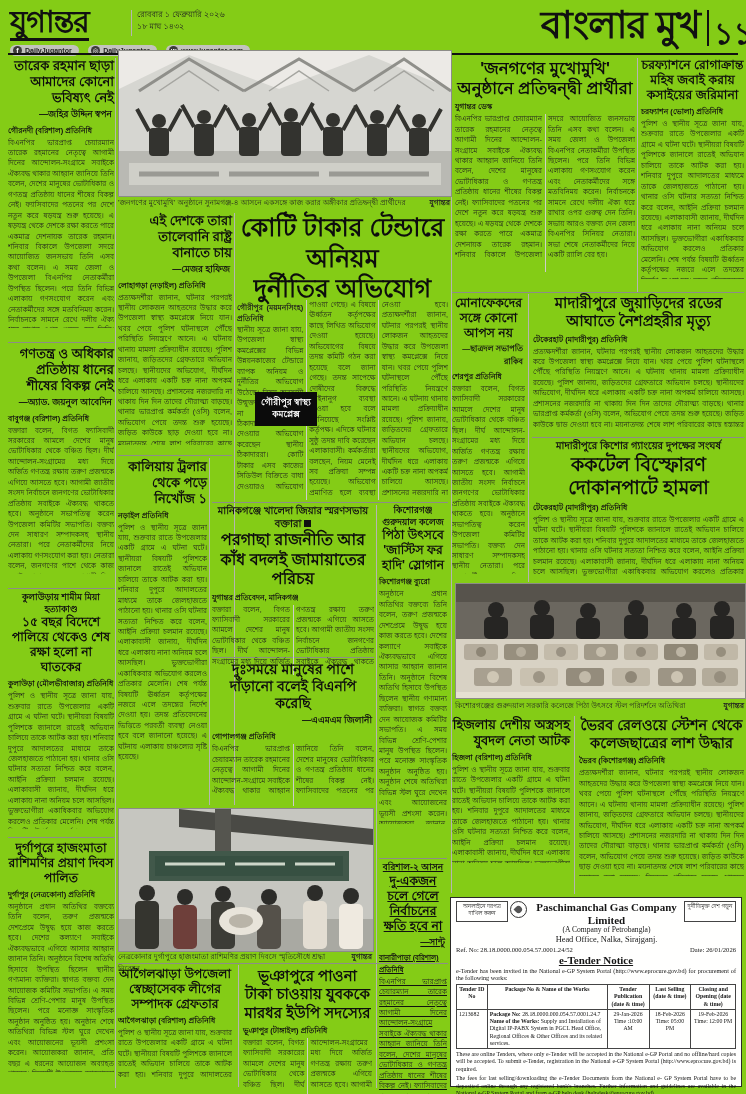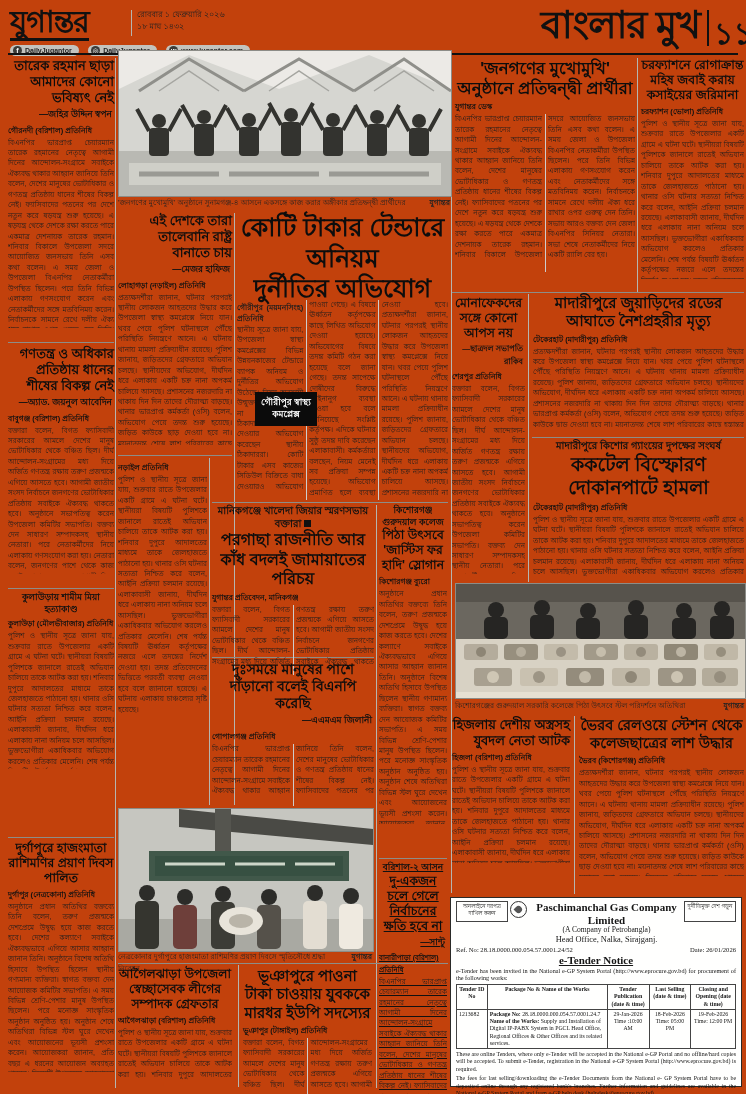--- a/index.html
+++ b/index.html
@@ -1,16 +1,16 @@
 <!DOCTYPE html>
 <html><head>
 <meta charset="utf-8">
 <style>
   html,body{margin:0;padding:0;background:#e8e8e4;}
-  .page{position:relative;width:746px;height:1094px;background:#c2410c;color:#111;
+  .page{position:relative;width:746px;height:1094px;background:#84cc16;color:#111;
         font-family:"Liberation Sans","DejaVu Sans",sans-serif;overflow:hidden;margin:0 auto;}
   .abs{position:absolute;}
   
   .brand{font-size:30px;font-weight:800;letter-spacing:-1px;border-bottom:3px solid #111;line-height:1.05;}
   .hdate{font-size:8px;line-height:1.5;color:#222;}
   .pill{display:inline-flex;align-items:center;gap:3px;background:#c3c3be;border-radius:7px;
         padding:1px 7px 1px 3px;font-size:7px;font-weight:bold;color:#222;margin-right:5px;}
   .pill .ic{display:inline-block;width:9px;height:9px;border-radius:50%;background:#3b3b38;color:#fff;
         font-size:7px;line-height:9px;text-align:center;font-weight:bold;}
   .section-title{font-size:38px;font-weight:800;letter-spacing:-1px;text-align:right;line-height:1.0;}
@@ -120,20 +120,21 @@
 
   <div class="abs" style="left:8px;top:346px;width:106px;">
     <div class="hl hl-sm">গণতন্ত্র ও অধিকার প্রতিষ্ঠায় ধানের শীষের বিকল্প নেই</div>
     <div class="byline">—অ্যাড. জয়নুল আবেদিন</div>
     <div class="dateline">বাবুগঞ্জ (বরিশাল) প্রতিনিধি</div>
     <div class="btxt" style="height:148px;">বক্তারা বলেন, বিগত ফ্যাসিবাদী সরকারের আমলে দেশের মানুষ ভোটাধিকার থেকে বঞ্চিত ছিল। দীর্ঘ আন্দোলন-সংগ্রামের মধ্য দিয়ে অর্জিত গণতন্ত্র রক্ষায় তরুণ প্রজন্মকে এগিয়ে আসতে হবে। আগামী জাতীয় সংসদ নির্বাচনে জনগণের ভোটাধিকার প্রতিষ্ঠায় সবাইকে ঐক্যবদ্ধ থাকতে হবে। অনুষ্ঠানে সভাপতিত্ব করেন উপজেলা কমিটির সভাপতি। বক্তব্য দেন সাধারণ সম্পাদকসহ স্থানীয় নেতারা। পরে নেতাকর্মীদের নিয়ে এলাকায় গণসংযোগ করা হয়। নেতারা বলেন, জনগণের পাশে থেকে কাজ করাই আমাদের লক্ষ্য। আগামী দিনে এলাকার উন্নয়নে সবাইকে নিয়ে কাজ করার প্রতিশ্রুতি দেন তারা। সভা শেষে এলাকায় লিফলেট বিতরণ করা হয়। স্থানীয় মানুষ তাদের স্বাগত জানান।</div>
   </div>
 
   <div class="abs" style="left:8px;top:592px;width:106px;">
     <div class="kick-sm">কুলাউড়ায় শামীম মিয়া হত্যাকাণ্ড</div>
+    <div class="hl hl-xs">১৫ বছর বিদেশে পালিয়ে থেকেও শেষ রক্ষা হলো না ঘাতকের</div>
     <div class="dateline">কুলাউড়া (মৌলভীবাজার) প্রতিনিধি</div>
     <div class="btxt" style="height:138px;">পুলিশ ও স্থানীয় সূত্রে জানা যায়, শুক্রবার রাতে উপজেলার একটি গ্রামে এ ঘটনা ঘটে। স্থানীয়রা বিষয়টি পুলিশকে জানালে রাতেই অভিযান চালিয়ে তাকে আটক করা হয়। শনিবার দুপুরে আদালতের মাধ্যমে তাকে জেলহাজতে পাঠানো হয়। থানার ওসি ঘটনার সত্যতা নিশ্চিত করে বলেন, আইনি প্রক্রিয়া চলমান রয়েছে। এলাকাবাসী জানায়, দীর্ঘদিন ধরে এলাকায় নানা অনিয়ম চলে আসছিল। ভুক্তভোগীরা একাধিকবার অভিযোগ করলেও প্রতিকার মেলেনি। শেষ পর্যন্ত বিষয়টি ঊর্ধ্বতন কর্তৃপক্ষের নজরে এলে তদন্তের নির্দেশ দেওয়া হয়। তদন্ত প্রতিবেদনের ভিত্তিতে পরবর্তী ব্যবস্থা নেওয়া হবে বলে জানানো হয়েছে। এ ঘটনায় এলাকায় চাঞ্চল্যের সৃষ্টি হয়েছে।</div>
   </div>
 
   <div class="abs" style="left:8px;top:841px;width:106px;">
     <div class="hl hl-xs">দুর্গাপুরে হাজংমাতা রাশিমণির প্রয়াণ দিবস পালিত</div>
     <div class="dateline">দুর্গাপুর (নেত্রকোনা) প্রতিনিধি</div>
     <div class="btxt" style="height:170px;">অনুষ্ঠানে প্রধান অতিথির বক্তব্যে তিনি বলেন, তরুণ প্রজন্মকে দেশপ্রেমে উদ্বুদ্ধ হয়ে কাজ করতে হবে। দেশের কল্যাণে সবাইকে ঐক্যবদ্ধভাবে এগিয়ে আসার আহ্বান জানান তিনি। অনুষ্ঠানে বিশেষ অতিথি হিসাবে উপস্থিত ছিলেন স্থানীয় গণ্যমান্য ব্যক্তিরা। স্বাগত বক্তব্য দেন আয়োজক কমিটির সভাপতি। এ সময় বিভিন্ন শ্রেণি-পেশার মানুষ উপস্থিত ছিলেন। পরে মনোজ্ঞ সাংস্কৃতিক অনুষ্ঠান অনুষ্ঠিত হয়। অনুষ্ঠান শেষে অতিথিরা বিভিন্ন স্টল ঘুরে দেখেন এবং আয়োজনের ভূয়সী প্রশংসা করেন। আয়োজকরা জানান, প্রতি বছর এ ধরনের আয়োজন অব্যাহত থাকবে। দিবসটি উপলক্ষ্যে আলোচনা সভা ও দোয়া মাহফিলেরও আয়োজন করা হয়।</div>
   </div>
 
@@ -177,20 +178,21 @@
   </div>
 
   <div class="abs" style="left:118px;top:213px;width:114px;">
     <div class="hl hl-sm">এই দেশকে তারা তালেবানি রাষ্ট্র বানাতে চায়</div>
     <div class="byline">—মেজর হাফিজ</div>
     <div class="dateline">লোহাগড়া (নড়াইল) প্রতিনিধি</div>
     <div class="btxt" style="height:152px;">প্রত্যক্ষদর্শীরা জানান, ঘটনার পরপরই স্থানীয় লোকজন আহতদের উদ্ধার করে উপজেলা স্বাস্থ্য কমপ্লেক্সে নিয়ে যান। খবর পেয়ে পুলিশ ঘটনাস্থলে পৌঁছে পরিস্থিতি নিয়ন্ত্রণে আনে। এ ঘটনায় থানায় মামলা প্রক্রিয়াধীন রয়েছে। পুলিশ জানায়, জড়িতদের গ্রেফতারে অভিযান চলছে। স্থানীয়দের অভিযোগ, দীর্ঘদিন ধরে এলাকায় একটি চক্র নানা অপকর্ম চালিয়ে আসছে। প্রশাসনের নজরদারি না থাকায় দিন দিন তাদের দৌরাত্ম্য বাড়ছে। থানার ভারপ্রাপ্ত কর্মকর্তা (ওসি) বলেন, অভিযোগ পেয়ে তদন্ত শুরু হয়েছে। জড়িত কাউকে ছাড় দেওয়া হবে না। ময়নাতদন্ত শেষে লাশ পরিবারের কাছে হস্তান্তর করা হয়েছে। নিহতের পরিবারে চলছে শোকের মাতম। এলাকায় অতিরিক্ত পুলিশ মোতায়েন করা হয়েছে।</div>
   </div>
 
   <div class="abs" style="left:118px;top:459px;width:89px;">
+    <div class="hl hl-sm">কালিয়ায় ট্রলার থেকে পড়ে নিখোঁজ ১</div>
     <div class="dateline">নড়াইল প্রতিনিধি</div>
     <div class="btxt" style="height:258px;">পুলিশ ও স্থানীয় সূত্রে জানা যায়, শুক্রবার রাতে উপজেলার একটি গ্রামে এ ঘটনা ঘটে। স্থানীয়রা বিষয়টি পুলিশকে জানালে রাতেই অভিযান চালিয়ে তাকে আটক করা হয়। শনিবার দুপুরে আদালতের মাধ্যমে তাকে জেলহাজতে পাঠানো হয়। থানার ওসি ঘটনার সত্যতা নিশ্চিত করে বলেন, আইনি প্রক্রিয়া চলমান রয়েছে। এলাকাবাসী জানায়, দীর্ঘদিন ধরে এলাকায় নানা অনিয়ম চলে আসছিল। ভুক্তভোগীরা একাধিকবার অভিযোগ করলেও প্রতিকার মেলেনি। শেষ পর্যন্ত বিষয়টি ঊর্ধ্বতন কর্তৃপক্ষের নজরে এলে তদন্তের নির্দেশ দেওয়া হয়। তদন্ত প্রতিবেদনের ভিত্তিতে পরবর্তী ব্যবস্থা নেওয়া হবে বলে জানানো হয়েছে। এ ঘটনায় এলাকায় চাঞ্চল্যের সৃষ্টি হয়েছে।</div>
   </div>
 
   <div class="abs" style="left:237px;top:212px;width:211px;">
     <div class="hl hl-xl">কোটি টাকার টেন্ডারে অনিয়ম</div>
     <div class="hl hl-xl">দুর্নীতির অভিযোগ</div>
   </div>
   <div class="abs btxt c3" style="left:237px;top:300px;width:211px;height:200px;">
     <span class="dateline" style="display:block;">গৌরীপুর (ময়মনসিংহ) প্রতিনিধি</span>

